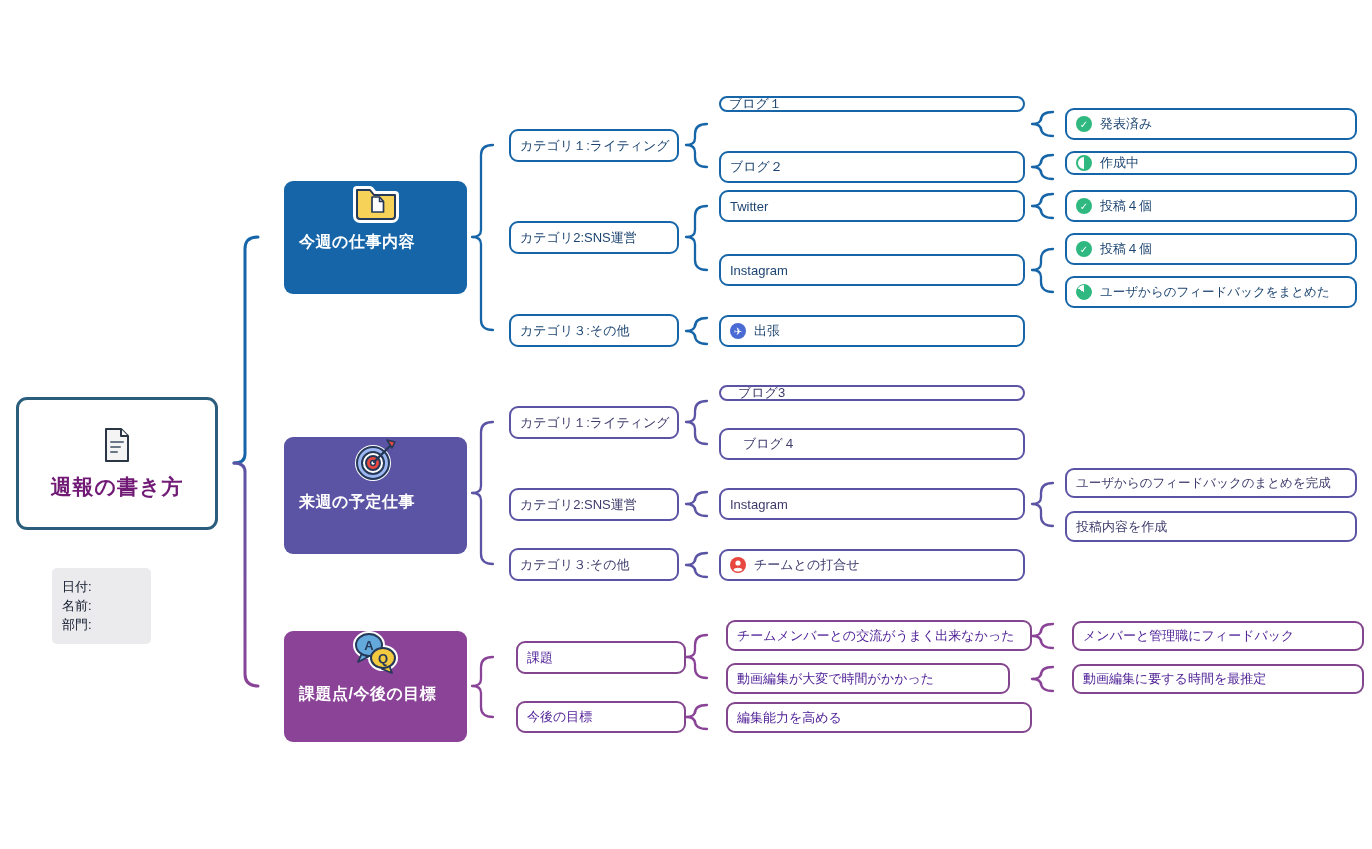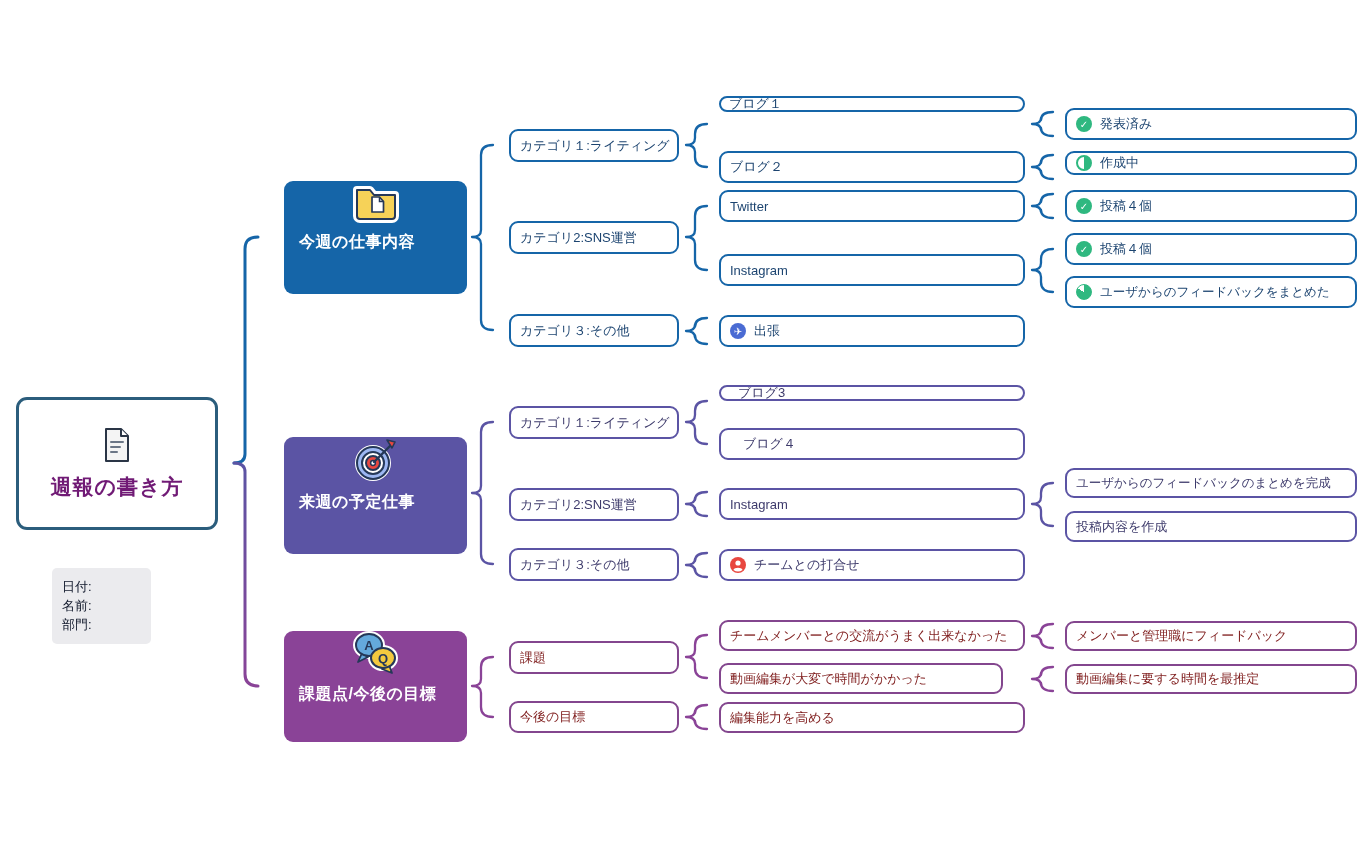--- a/index.html
+++ b/index.html
@@ -5,21 +5,21 @@
   html,body{margin:0;padding:0;background:#ffffff;}
   body{font-family:"Liberation Sans","DejaVu Sans",sans-serif;}
   #canvas{position:relative;width:1372px;height:849px;background:#fff;overflow:hidden;}
   svg.connector-layer{position:absolute;left:0;top:0;width:1372px;height:849px;pointer-events:none;}
 
   .node{position:absolute;box-sizing:border-box;background:#fff;border:2px solid;border-radius:9px;
         display:flex;align-items:center;gap:8px;padding:0 9px;font-size:13px;font-weight:500;
         white-space:nowrap;overflow:hidden;}
   .b1{border-color:#1565a8;color:#1c4470;}
   .b2{border-color:#5b54a4;color:#3d3a6b;}
-  .b3{border-color:#83468e;color:#7f1d1d;}
+  .b3{border-color:#83468e;color:#4c1d95;margin-left:7px;}
 
   .branch{position:absolute;box-sizing:border-box;width:183px;border-radius:9px;color:#fff;
           display:flex;flex-direction:column;align-items:center;justify-content:flex-start;gap:9px;}
   .branch .blabel{font-size:16px;font-weight:bold;align-self:flex-start;padding-left:15px;letter-spacing:.5px;}
   .bg1{background:#1565a8;}
   .bg2{background:#5b54a4;}
   .bg3{background:#8a4397;}
 
   .root-box{position:absolute;left:16px;top:397px;width:202px;height:133px;box-sizing:border-box;
             background:#fff;border:3px solid #2b5d7c;border-radius:11px;display:flex;flex-direction:column;

